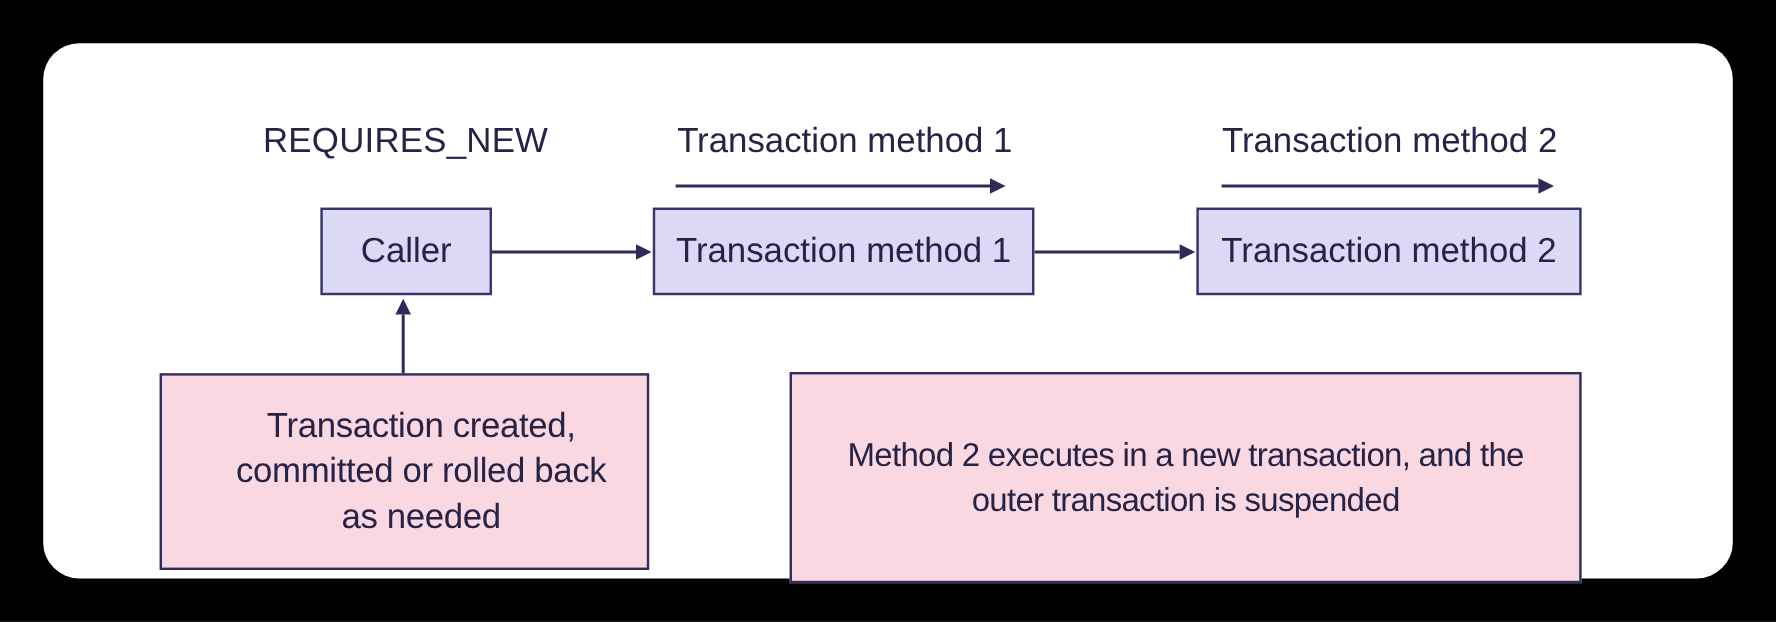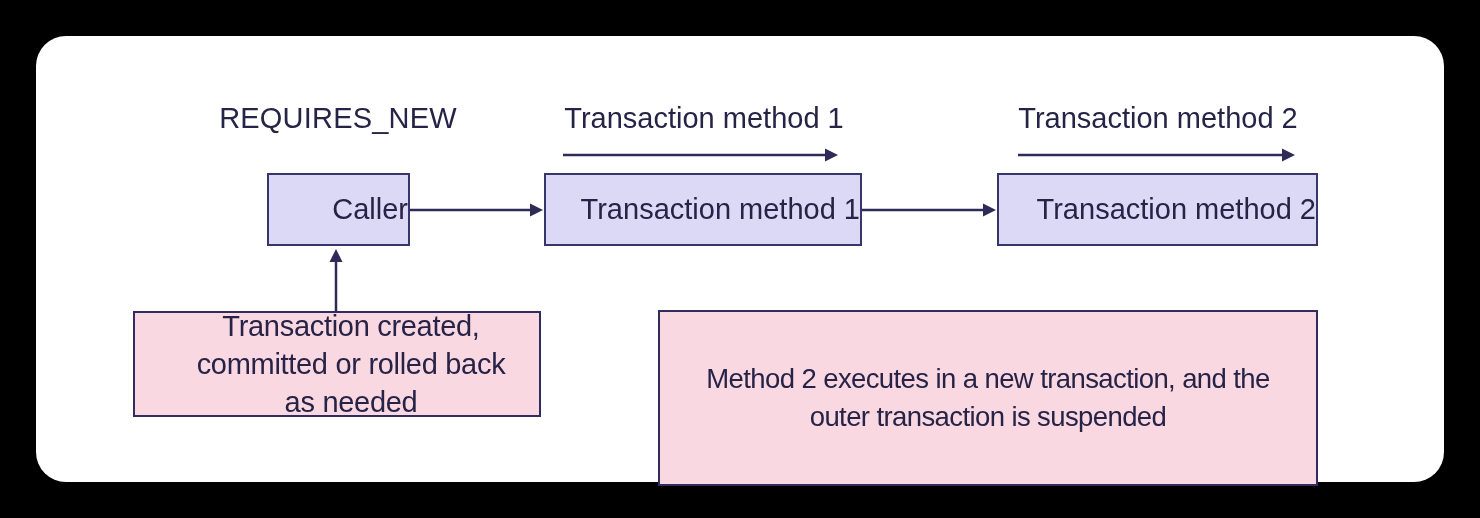--- a/index.html
+++ b/index.html
@@ -43,41 +43,41 @@
     white-space: nowrap;
   }
   .tl1 { left: 668px; top: 82px; }
   .tl2 { left: 1122px; top: 82px; }
   .node {
     background: #dcd9f6;
     border: 2.5px solid #38356a;
     box-sizing: border-box;
     display: flex;
     align-items: center;
-    justify-content: flex-end;
+    justify-content: center;
     font-size: 29px;
     color: #262347;
     white-space: nowrap;
   }
   .node-caller  { left: 231px; top: 137px; width: 143px; height: 73px; }
   .node-method1 { left: 508px; top: 137px; width: 318px; height: 73px; }
   .node-method2 { left: 961px; top: 137px; width: 321px; height: 73px; }
   .note {
     background: #f9d8e2;
     border: 2.5px solid #302d5e;
     box-sizing: border-box;
     display: flex;
     align-items: center;
     justify-content: center;
     text-align: center;
     color: #262347;
     white-space: pre-line;
   }
   .note-left {
-    left: 97px; top: 275px; width: 408px; height: 106px;
+    left: 97px; top: 275px; width: 408px; height: 164px;
     font-size: 29px; line-height: 38px; letter-spacing: -0.3px; padding-left: 28px;
   }
   .note-right {
     left: 622px; top: 274px; width: 660px; height: 176px;
     font-size: 27.5px; line-height: 38px; letter-spacing: -0.6px;
   }
   .arrows-layer {
     position: absolute;
     left: 0; top: 0;
     width: 1408px;

